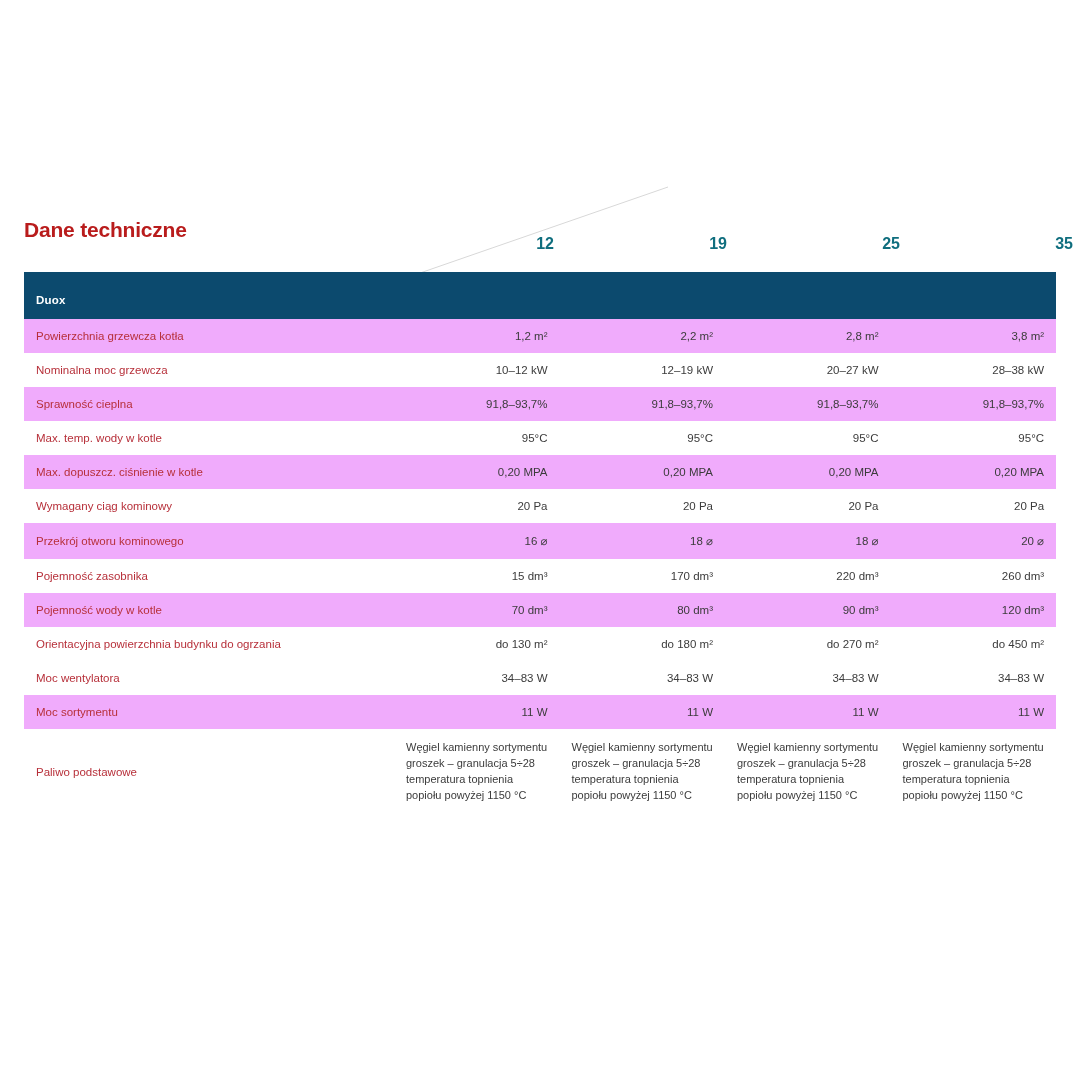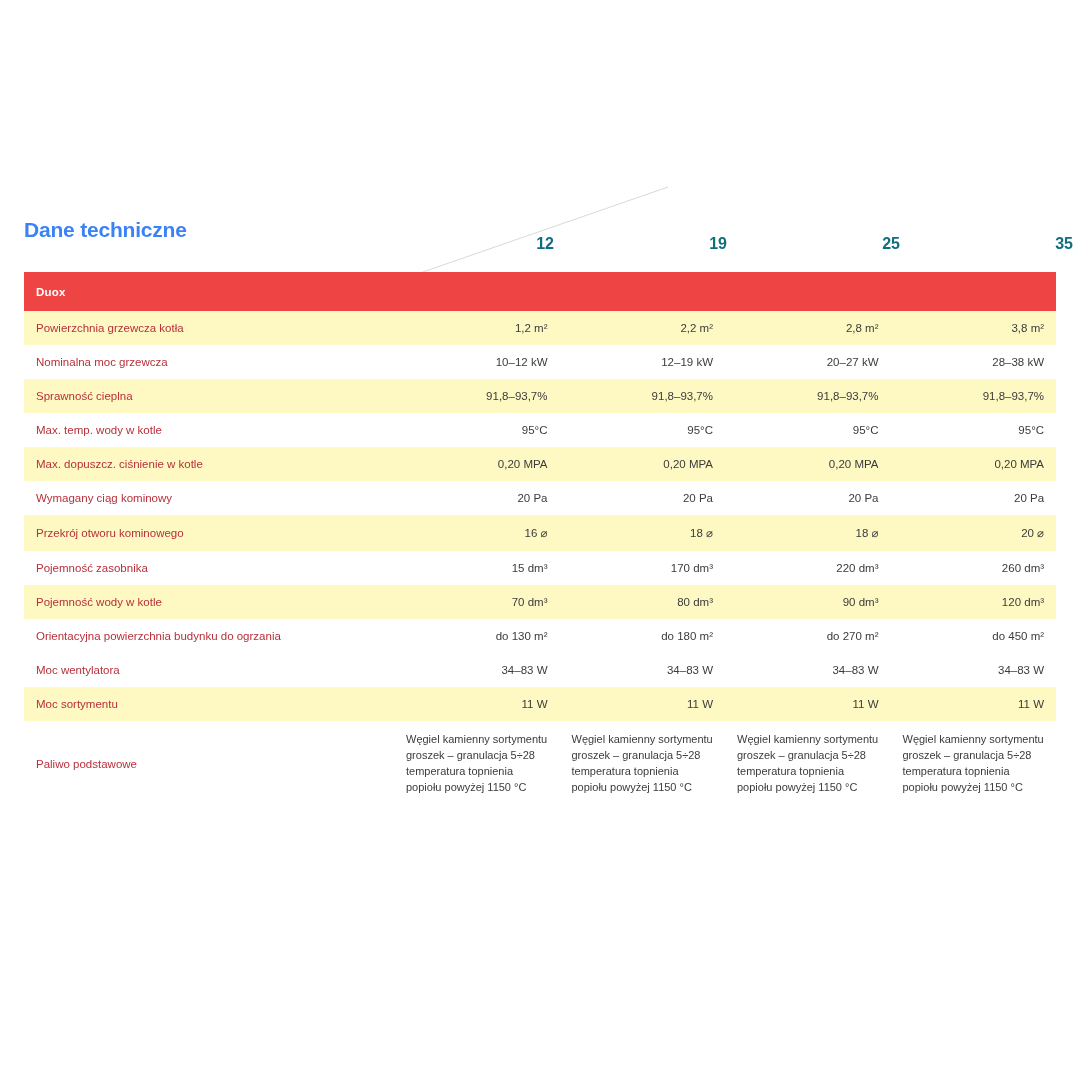--- a/index.html
+++ b/index.html
@@ -36,21 +36,21 @@
     top: 218px;
     width: 1032px;
     height: 46px;
   }
   .title {
     position: absolute;
     left: 0;
     top: 0;
     font-size: 21px;
     font-weight: bold;
-    color: #3b82f6;
+    color: #b91c1c;
     letter-spacing: -0.2px;
   }
   .colhead {
     position: absolute;
     top: 17px;
     font-size: 16px;
     font-weight: bold;
     color: #0f6e7e;
     text-align: right;
     width: 90px;
@@ -65,33 +65,33 @@
     left: 24px;
     top: 272px;
     width: 1032px;
     border-collapse: collapse;
     table-layout: fixed;
   }
   table.spec col.label { width: 370px; }
   table.spec col.val { width: 165.5px; }
 
   .brandbar td {
-    background: #ef4444;
+    background: #0c4a6e;
     color: #ffffff;
     font-size: 11.5px;
     font-weight: bold;
-    padding: 14px 12px 13px 12px;
+    padding: 22px 12px 13px 12px;
     letter-spacing: 0.2px;
   }
 
   tbody.rows tr td {
     padding: 11px 12px;
     vertical-align: middle;
   }
-  tbody.rows tr.odd td { background: #fef9c3; }
+  tbody.rows tr.odd td { background: #f0abfc; }
   tbody.rows tr.even td { background: #ffffff; }
 
   td.label {
     font-size: 11.5px;
     color: #c0392b;
     color: #b7303a;
     white-space: nowrap;
   }
   td.val {
     font-size: 11.5px;

